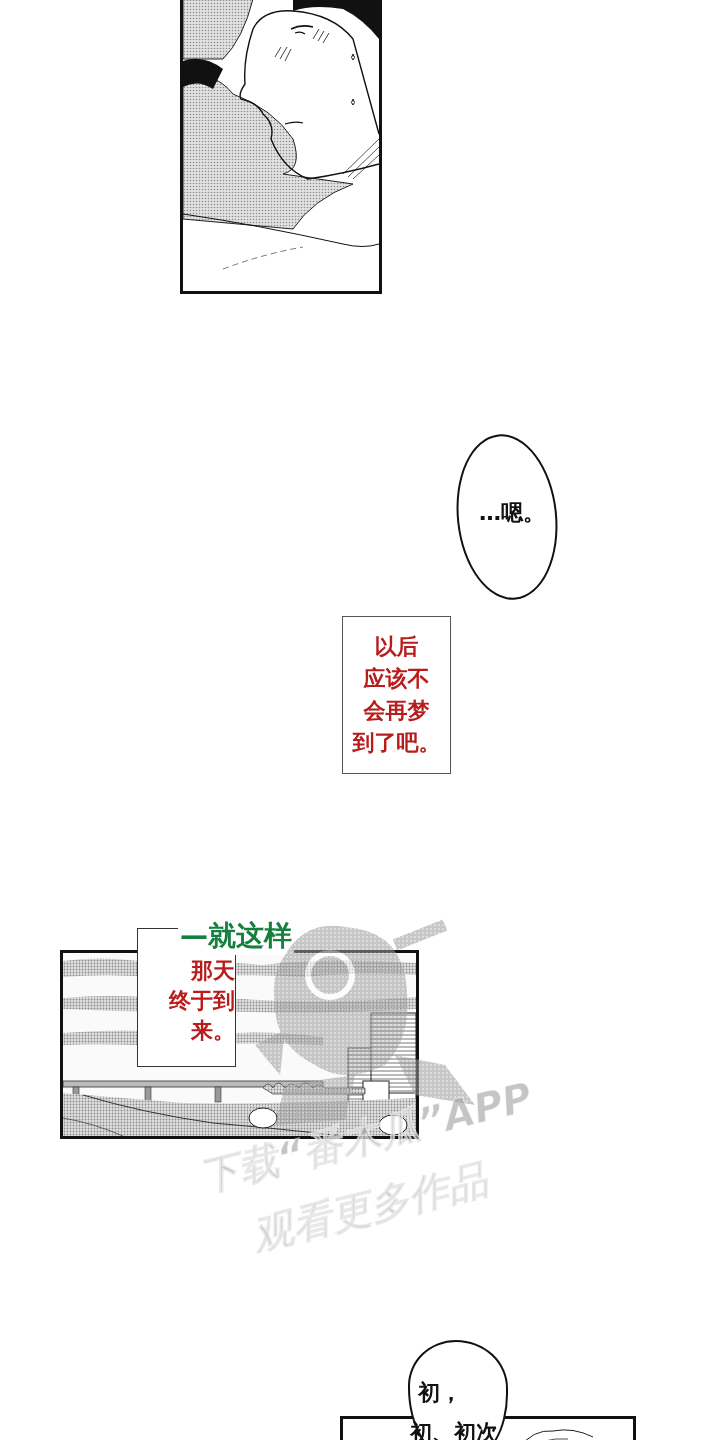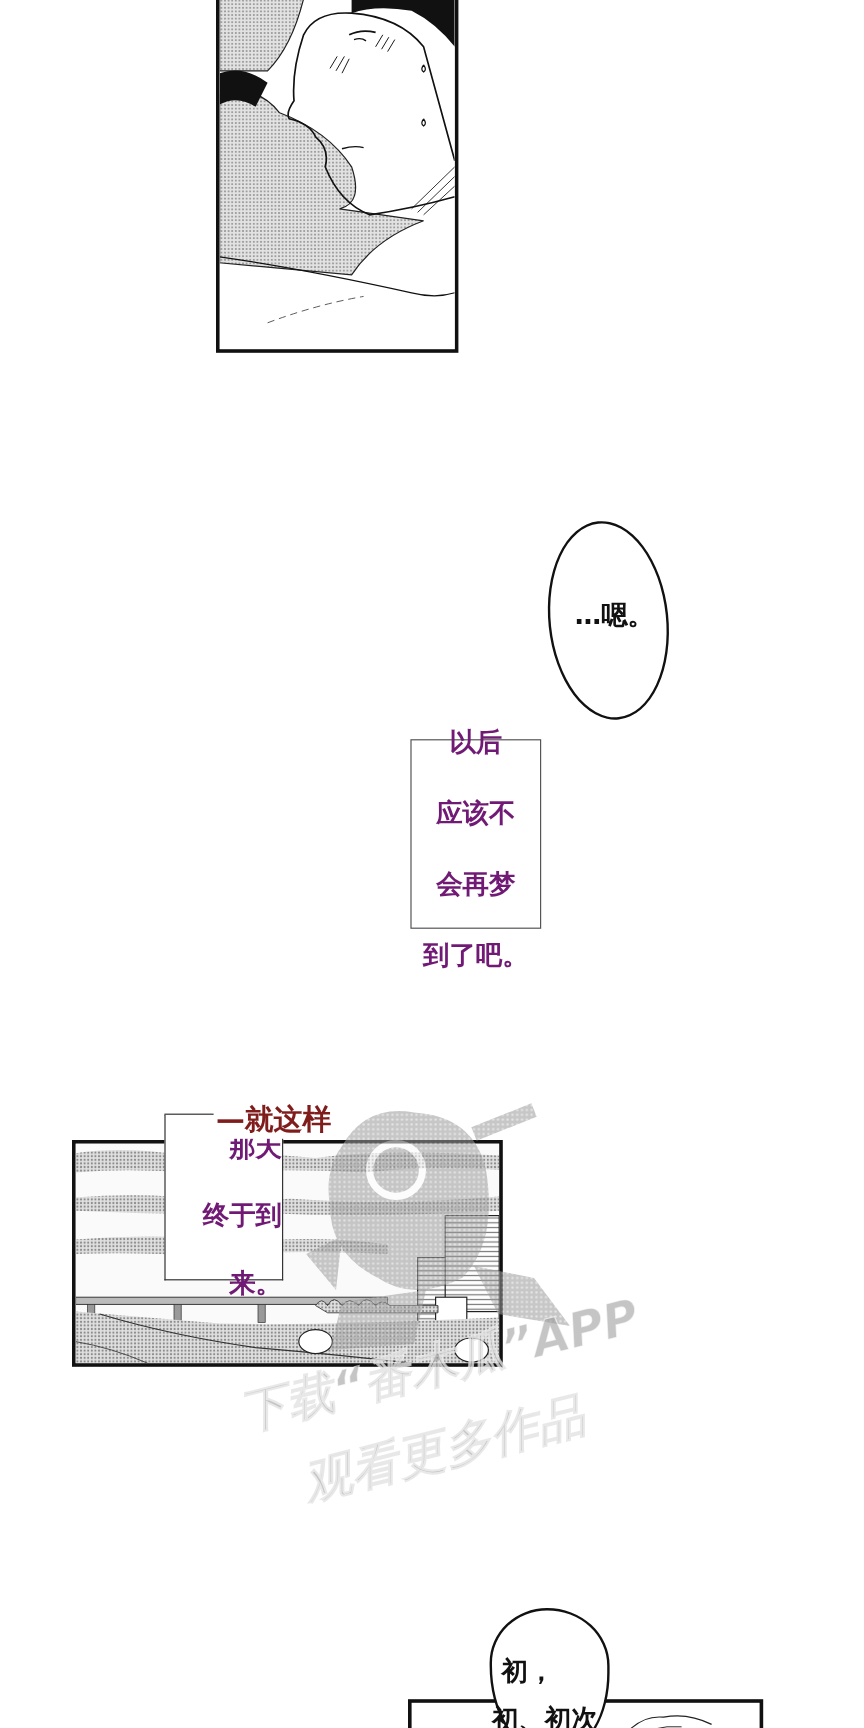--- a/index.html
+++ b/index.html
@@ -17,22 +17,22 @@
     border: 2px solid #111; border-radius: 50%; background: #fff; box-sizing: border-box;
     transform: rotate(-6deg);
   }
   .bubble-text {
     left: 462px; top: 498px; width: 100px; text-align: center; font-size: 22px; font-weight: bold; color: #111; letter-spacing: 0px;
   }
   .narr-box {
     left: 342px; top: 616px; width: 109px; height: 158px; border: 1.5px solid #555; background: #fff; box-sizing: border-box;
     display: flex; flex-direction: column; justify-content: center; align-items: center;
   }
-  .narr-line { font-size: 22px; font-weight: bold; color: #701a75; line-height: 32px; margin-top: 27px; }
-  .jiu-label { left: 178px; top: 917px; font-size: 24px; font-weight: bold; color: #7f1d1d; background: #fff; padding: 0 2px; }
+  .narr-line { font-size: 22px; font-weight: bold; color: #b91c1c; line-height: 32px; }
+  .jiu-label { left: 178px; top: 917px; font-size: 28px; font-weight: bold; color: #15803d; background: #fff; padding: 0 2px; }
   .jiu-rule { left: 137px; top: 928px; width: 42px; height: 2px; background: #333; }
   .narr-box2 {
     left: 137px; top: 929px; width: 99px; height: 138px; border: 1.5px solid #333; border-top: 0; background: #fff; box-sizing: border-box;
     display: flex; flex-direction: column; justify-content: center; align-items: flex-end; padding-top: 6px;
   }
   .narr-box2 .narr-line { font-size: 22px; line-height: 30px; }
   .cloud-bubble {
     left: 408px; top: 1340px; width: 100px; height: 120px; background: #fff; border: 2px solid #111; box-sizing: border-box;
     border-radius: 48% 52% 40% 45% / 38% 40% 55% 60%;
   }

